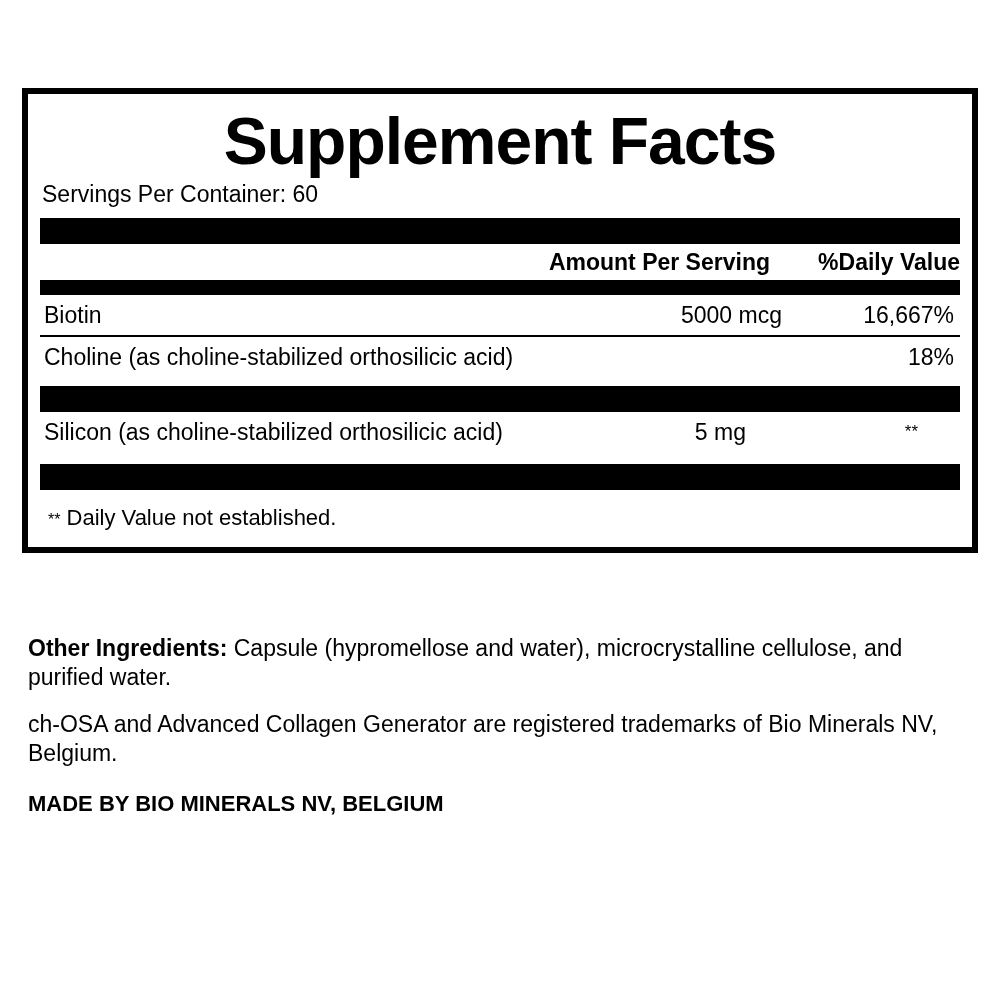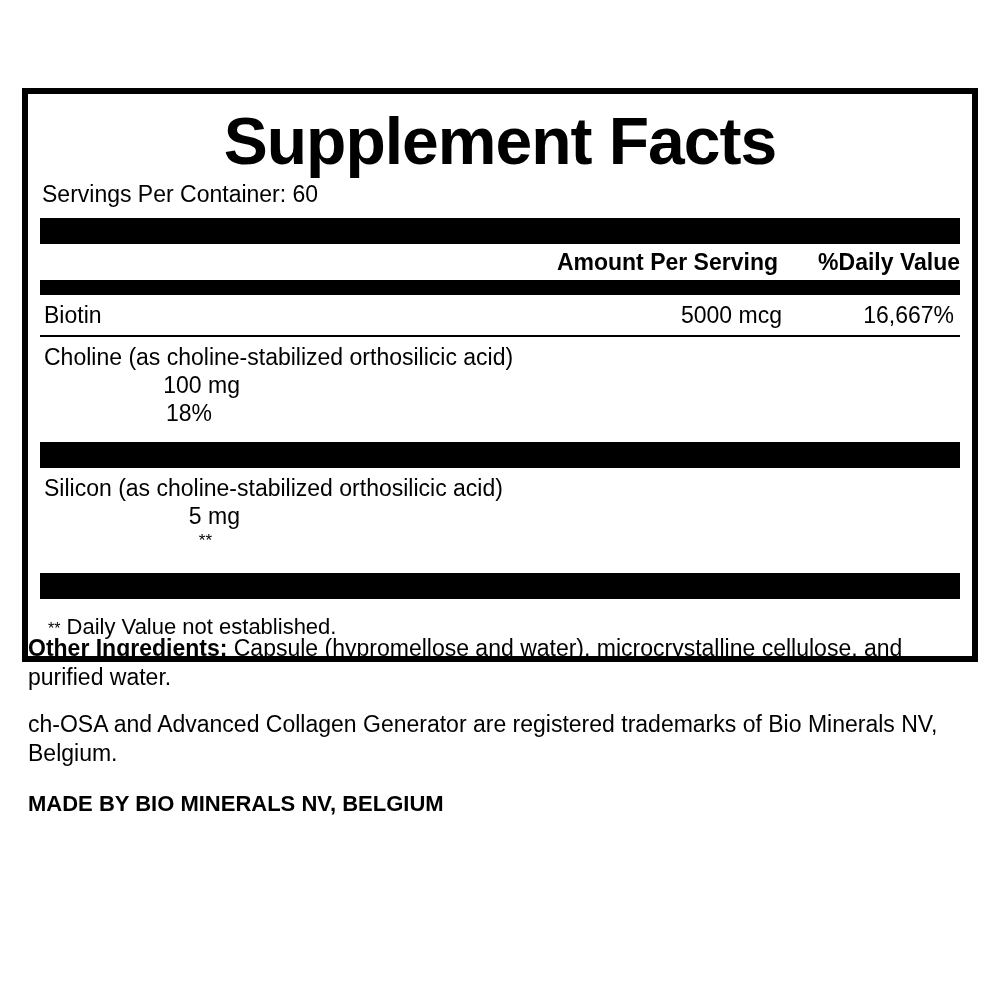--- a/index.html
+++ b/index.html
@@ -61,41 +61,42 @@
     margin-top: 0;
   }
 
   .hdr-row {
     display: flex;
     align-items: flex-end;
     justify-content: flex-end;
     font-size: 23px;
     font-weight: bold;
     padding: 5px 0 4px 0;
+    gap: 8px;
   }
   .hdr-amount {
     text-align: right;
     white-space: nowrap;
   }
   .hdr-dv {
     width: 172px;
     text-align: right;
     white-space: nowrap;
     padding-left: 10px;
   }
 
   .nut-row {
     display: flex;
     align-items: baseline;
     font-size: 23px;
     line-height: 28px;
     padding: 6px 0 6px 0;
     border-bottom: 2px solid #000;
   }
-  .nut-row.no-border { border-bottom: none; flex-direction: column; }
+  .nut-row.no-border { border-bottom: none; }
   .nut-name {
     flex: 1 1 auto;
     padding-left: 4px;
     white-space: nowrap;
   }
   .nut-amount {
     width: 200px;
     text-align: right;
     white-space: nowrap;
   }
@@ -175,21 +176,20 @@
     <div class="bar-medium"></div>
 
     <div class="nut-row">
       <div class="nut-name">Biotin</div>
       <div class="nut-amount">5000 mcg</div>
       <div class="nut-dv">16,667%</div>
     </div>
 
     <div class="nut-row no-border">
       <div class="nut-name">Choline (as choline-stabilized orthosilicic acid)</div>
-      <div class="nut-amount">100 mg</div>
       <div class="nut-dv">18%</div>
     </div>
 
     <div class="bar-thick"></div>
 
     <div class="nut-row no-border">
       <div class="nut-name">Silicon (as choline-stabilized orthosilicic acid)</div>
       <div class="nut-amount">5 mg</div>
       <div class="nut-dv stars">**</div>
     </div>

